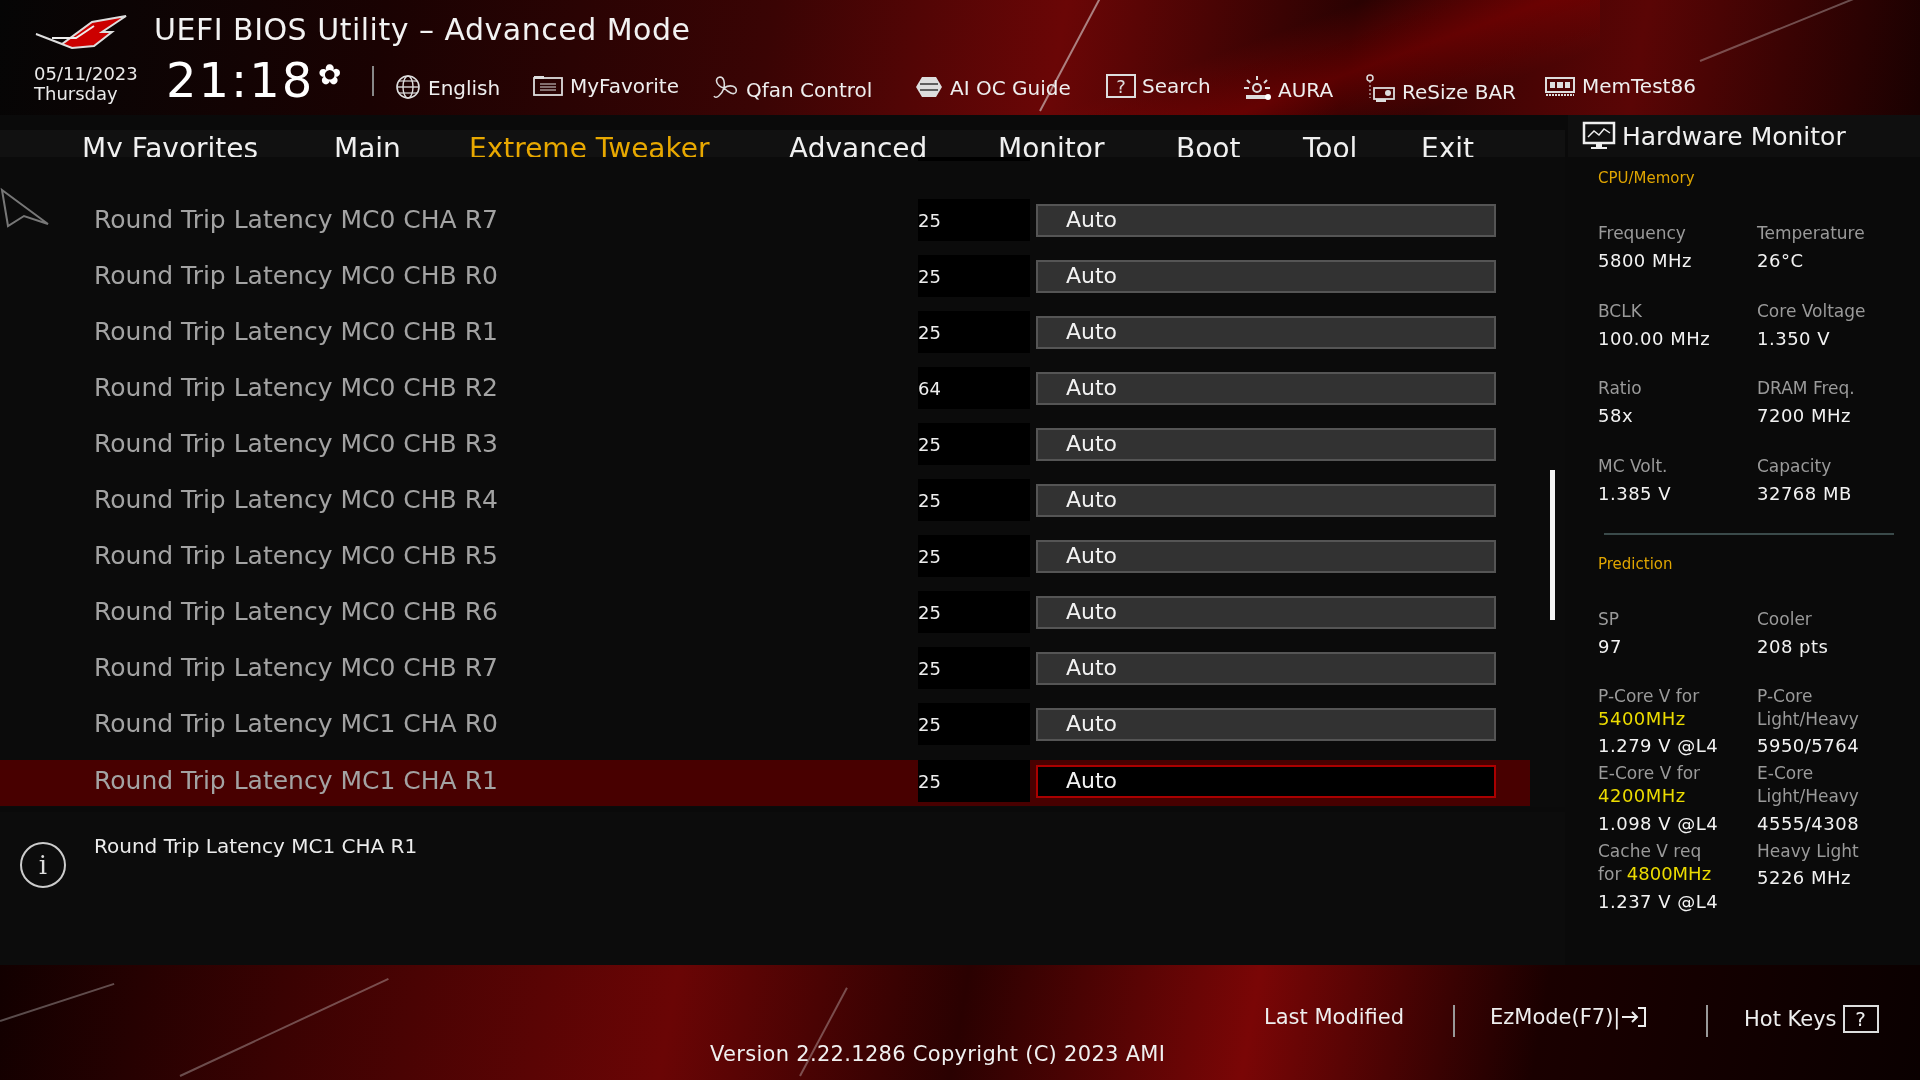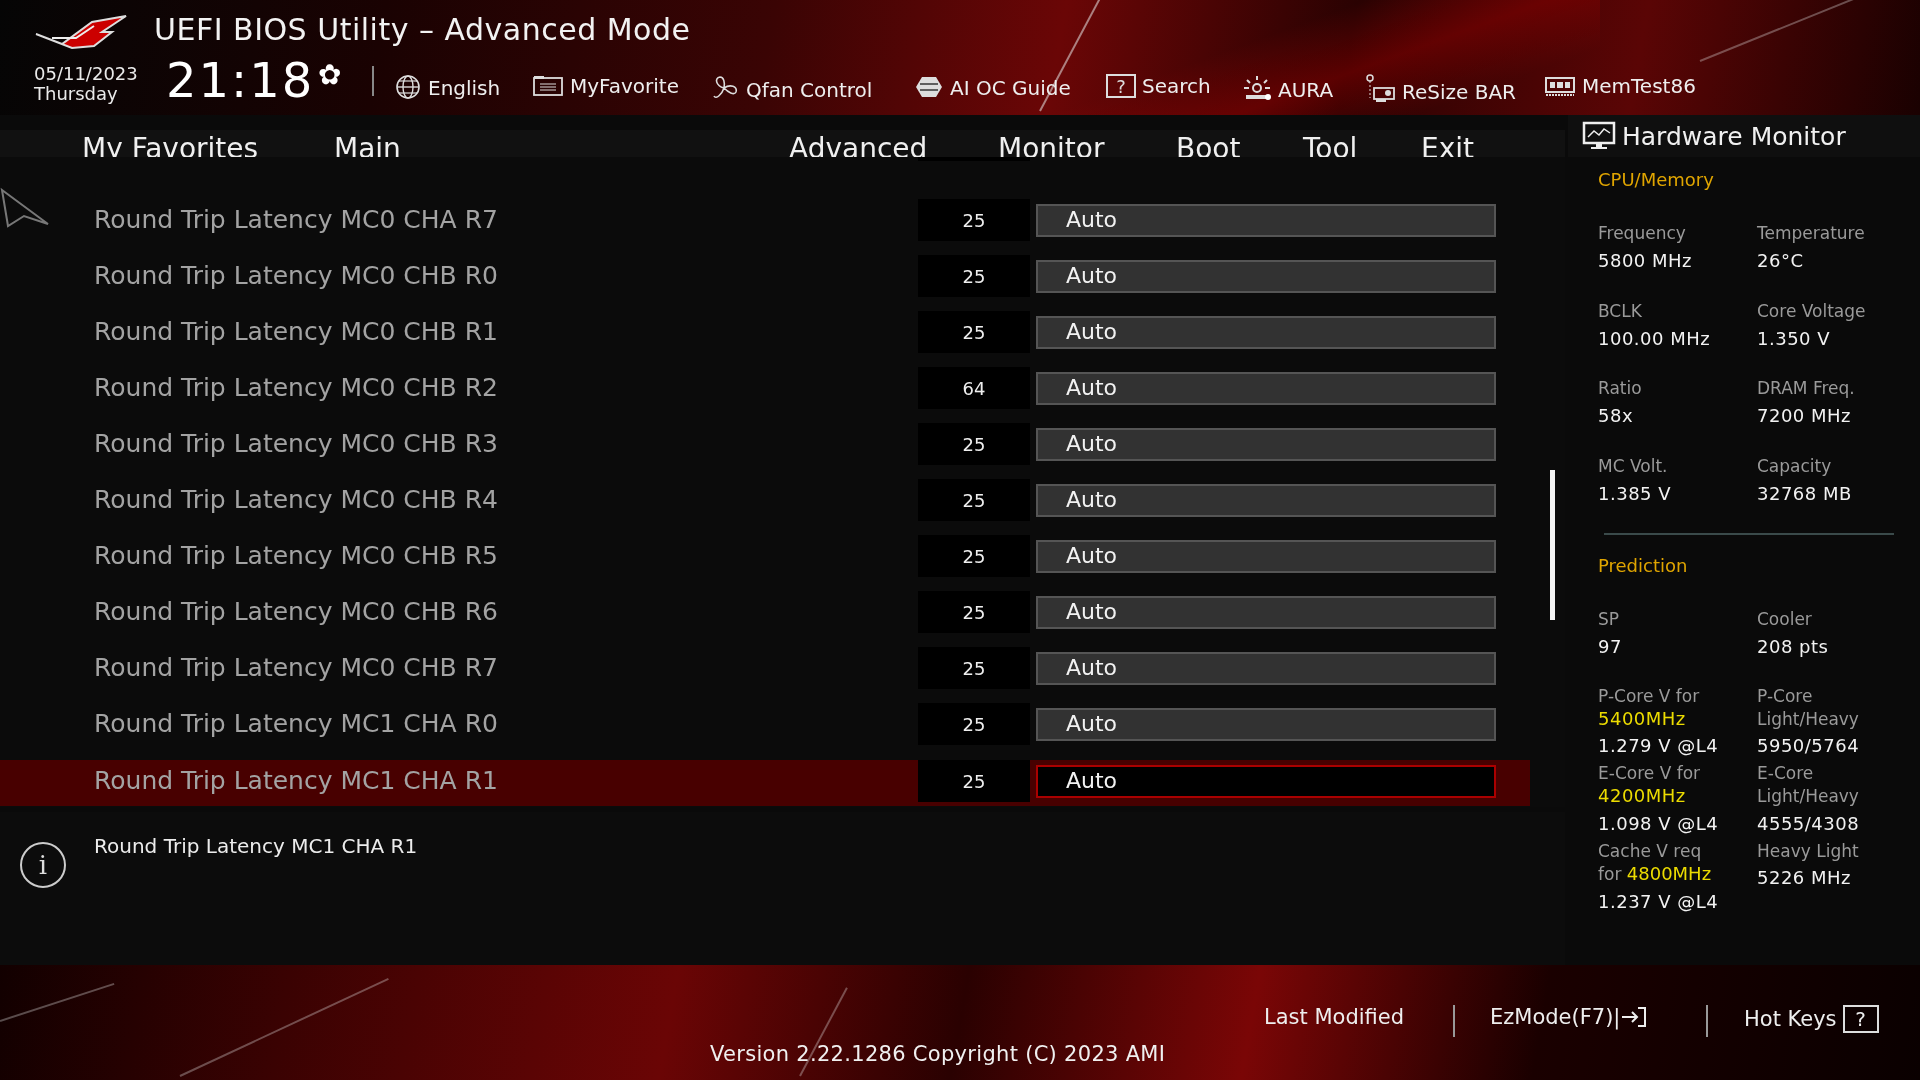--- a/index.html
+++ b/index.html
@@ -14,33 +14,33 @@
 .gear{position:absolute;left:318px;top:58px;font-size:28px;color:#fff}
 .sep-v{position:absolute;left:372px;top:66px;width:2px;height:30px;background:#888}
 .tool{position:absolute;top:74px;display:flex;align-items:flex-end;font-size:20px;color:#eee;white-space:nowrap}
 .tool .ic{display:inline-flex;align-items:center;justify-content:center;margin-right:6px;color:#ddd}
 .tabs{position:absolute;left:0;top:130px;width:1565px;height:42px;background:#111}
 .tab{position:absolute;top:2px;font-size:28px;color:#f0f0f0;white-space:nowrap}
 .tab.active{color:#e8a800;border-bottom:3px solid #e8a800;padding-bottom:0}
 .list{position:absolute;left:0;top:157px;width:1565px;height:650px;overflow:hidden;background:#0b0b0b}
 .row{position:absolute;left:0;width:1530px;height:46px}
 .row .lbl{position:absolute;left:94px;top:6px;font-size:25px;color:#a3a3a3;white-space:nowrap}
-.row .val{position:absolute;left:918px;top:0;width:112px;height:42px;background:#000;text-align:center;line-height:44px;font-size:18px;color:#eee}
+.row .val{position:absolute;left:918px;top:0;width:112px;height:42px;background:#000;line-height:44px;font-size:18px;color:#eee}
 .row .sel{position:absolute;left:1036px;top:5px;width:460px;height:33px;background:#323232;border:2px solid #555;font-size:22px;line-height:28px;padding-left:28px;color:#f2f2f2}
 .row.hl{background:#480000}
 .row.hl .sel{background:#000;border:2px solid #a00}
 .scrollbar{position:absolute;left:1550px;top:470px;width:5px;height:150px;background:#f5f5f5}
 .cursor{position:absolute;left:0;top:186px}
 .info{position:absolute;left:0;top:812px;width:1565px;height:153px;background:#0c0c0c}
 .info .ic{position:absolute;left:20px;top:30px;width:46px;height:46px;border:2px solid #ccc;border-radius:50%;text-align:center;line-height:42px;font-size:26px;color:#ddd;font-family:"DejaVu Serif",serif}
 .info .txt{position:absolute;left:94px;top:22px;font-size:20px;color:#ececec}
 .hw{position:absolute;left:1584px;top:115px;width:336px;height:850px;background:#0a0a0a}
 .hw-head{position:absolute;left:1568px;top:115px;width:352px;height:42px;background:#0f0f0f}
 .hw-title{position:absolute;left:14px;top:6px;font-size:25px;color:#f0f0f0;display:flex;align-items:center}
-.sec{position:absolute;left:14px;font-size:18px;color:#e0a500}
+.sec{position:absolute;left:14px;font-size:15px;color:#e0a500}
 .lab{position:absolute;font-size:17px;color:#9a9a9a;white-space:nowrap;line-height:22px}
 .v{position:absolute;font-size:18px;color:#f2f2f2;white-space:nowrap;line-height:22px;letter-spacing:.5px}
 .yl{color:#ecdc00}
 .hr{position:absolute;left:20px;top:418px;width:290px;height:2px;background:#3a4a4a}
 .bottom{position:absolute;left:0;top:965px;width:1920px;height:115px;background:linear-gradient(100deg,#120000 0%,#3a0202 15%,#6a0505 35%,#2a0101 50%,#7a0606 65%,#1a0000 80%,#0a0000 100%)}
 .bt{position:absolute;top:1005px;font-size:21px;color:#eee;white-space:nowrap;display:flex;align-items:center}
 .bsep{position:absolute;top:1005px;width:2px;height:32px;background:#999}
 .ver{position:absolute;left:710px;top:1042px;font-size:21px;color:#f0f0f0;letter-spacing:.3px}
 .boxq{display:inline-block;width:36px;height:28px;border:2px solid #ddd;text-align:center;line-height:24px;font-size:20px;margin-left:6px}
 </style>
@@ -143,20 +143,21 @@
         <rect x="21" y="8" width="5" height="6" fill="#ddd"></rect>
         <line x1="2" y1="21" x2="30" y2="21" stroke="#ddd" stroke-width="2" stroke-dasharray="2 1"></line>
       </svg>
     </span>
   <span>MemTest86</span>
 </div>
 
 <div class="tabs">
   <div class="tab" style="left:82px">My Favorites</div>
   <div class="tab" style="left:334px">Main</div>
+  <div class="tab active" style="left:469px">Extreme Tweaker</div>
   <div class="tab" style="left:789px">Advanced</div>
   <div class="tab" style="left:998px">Monitor</div>
   <div class="tab" style="left:1176px">Boot</div>
   <div class="tab" style="left:1303px">Tool</div>
   <div class="tab" style="left:1421px">Exit</div>
 </div>
 
 <div class="list">
   <div class="row" style="top:-38px">
 

